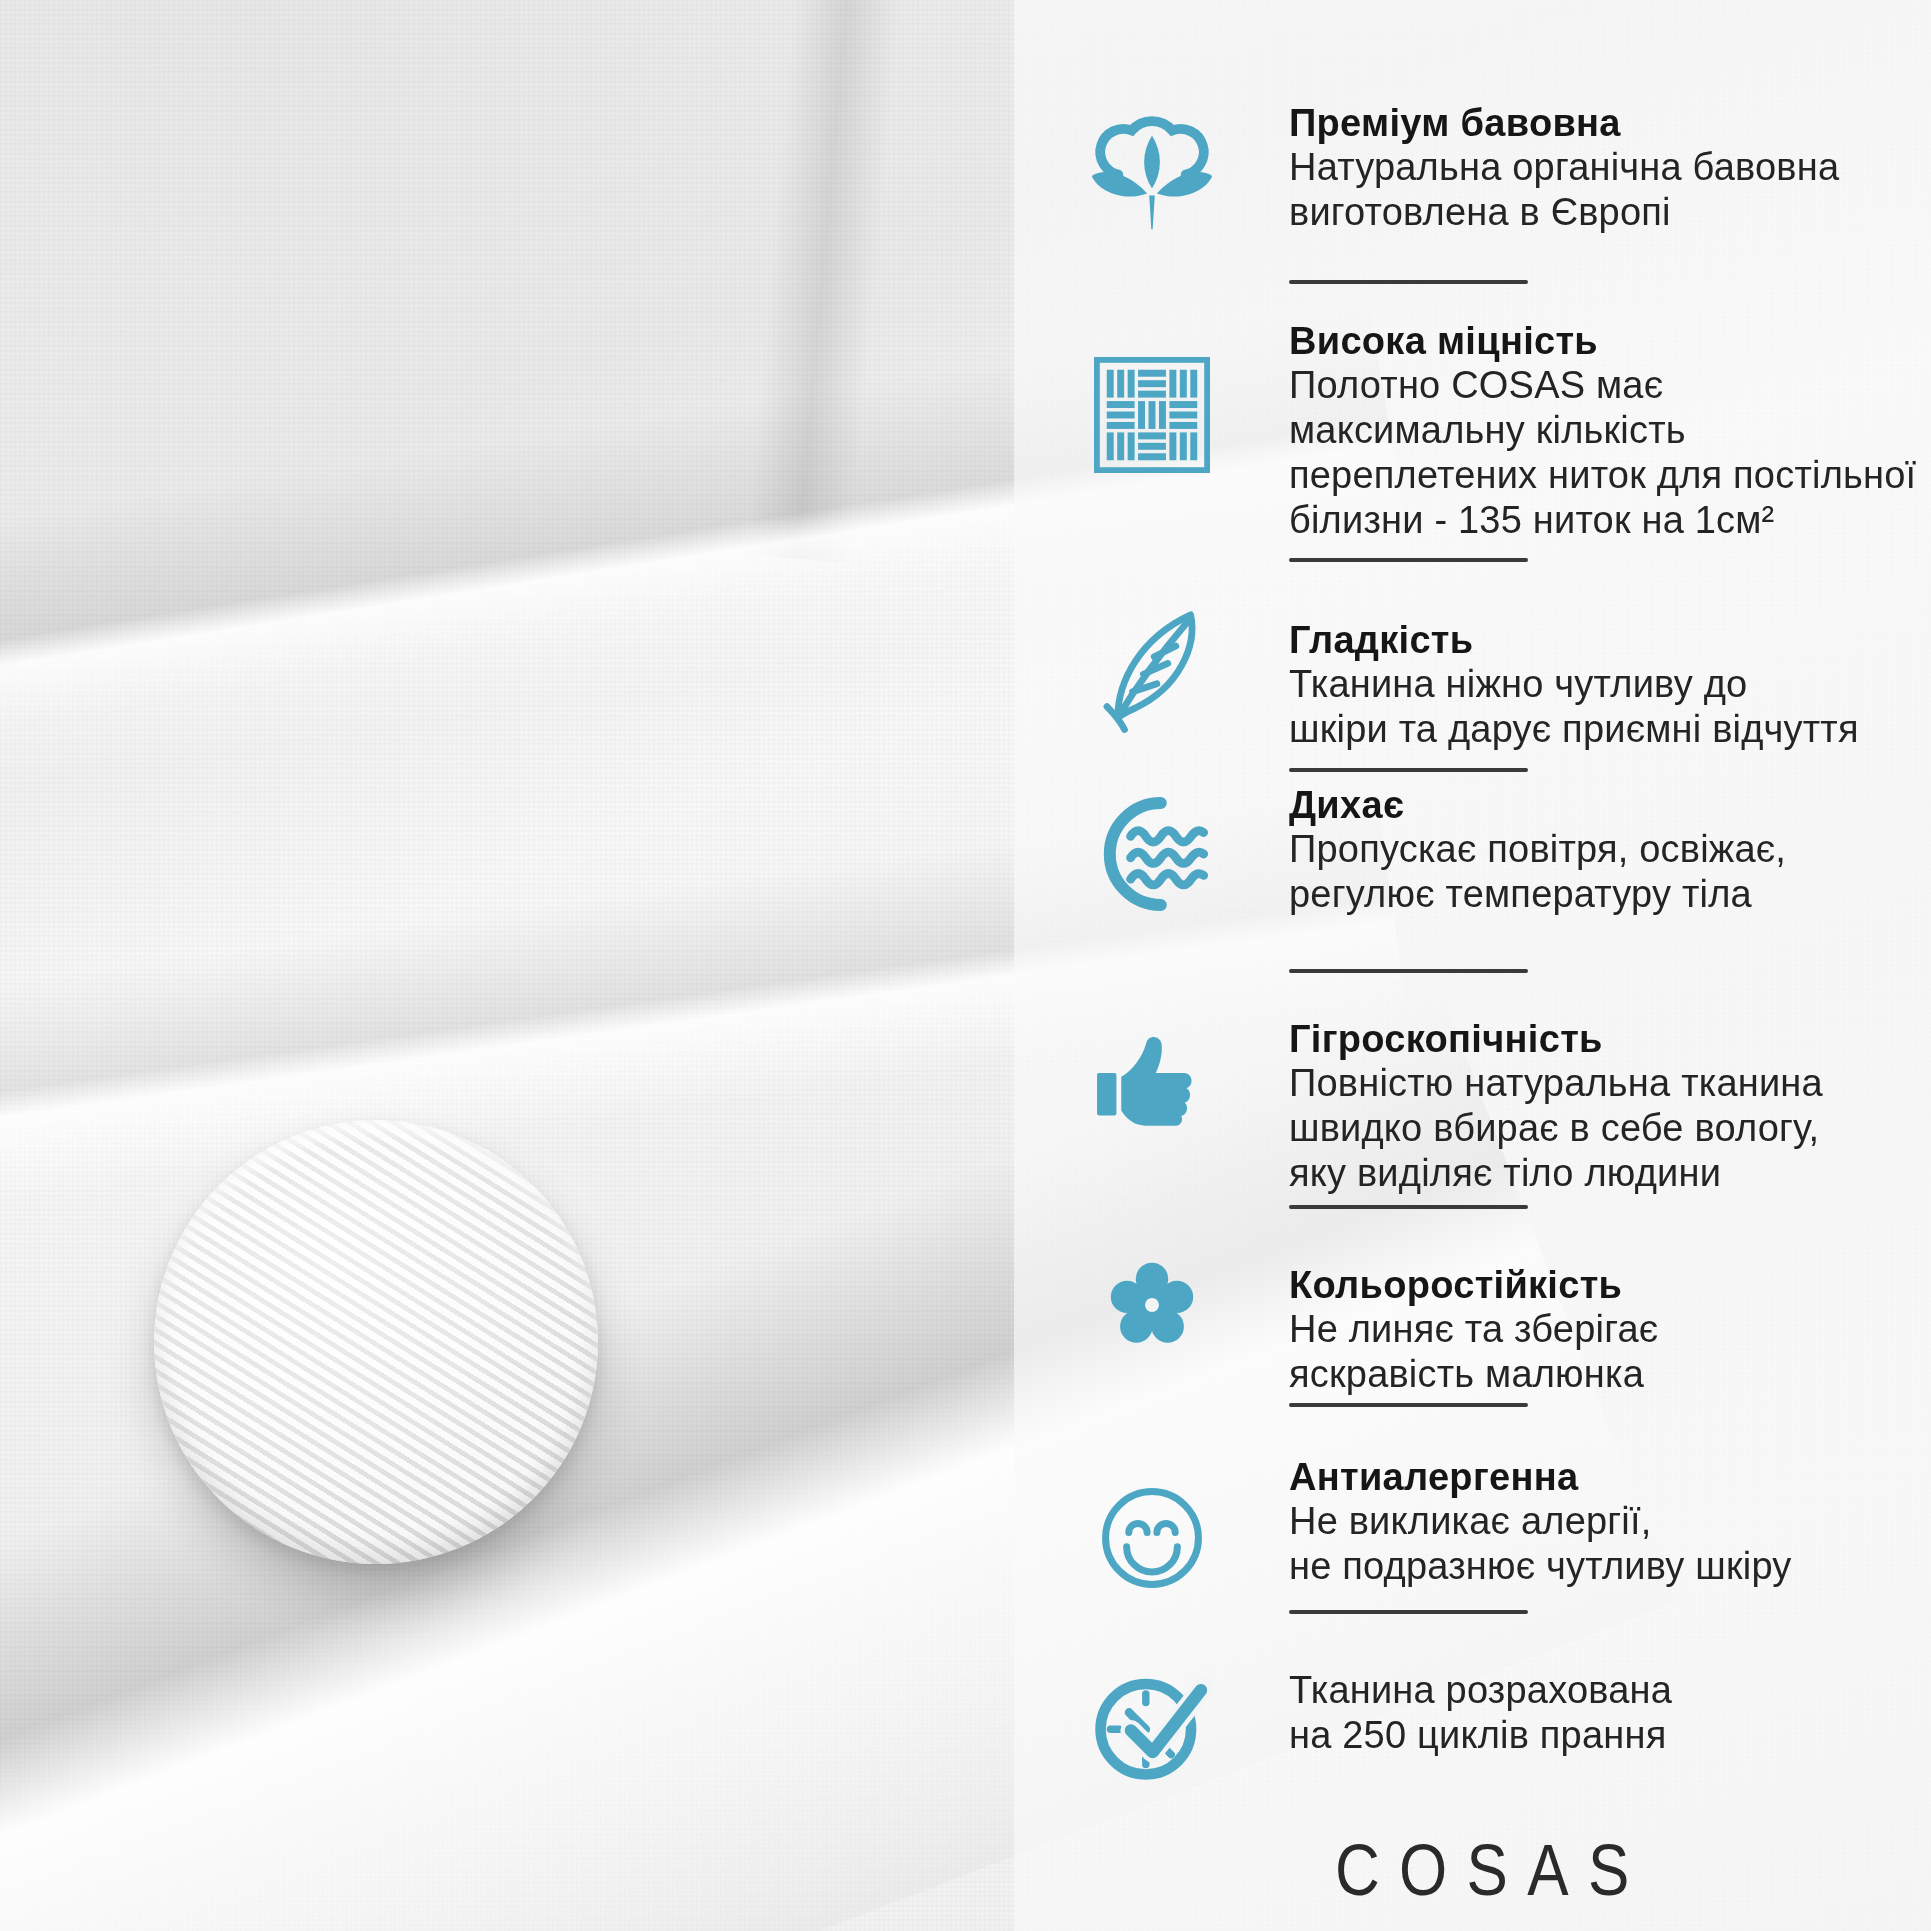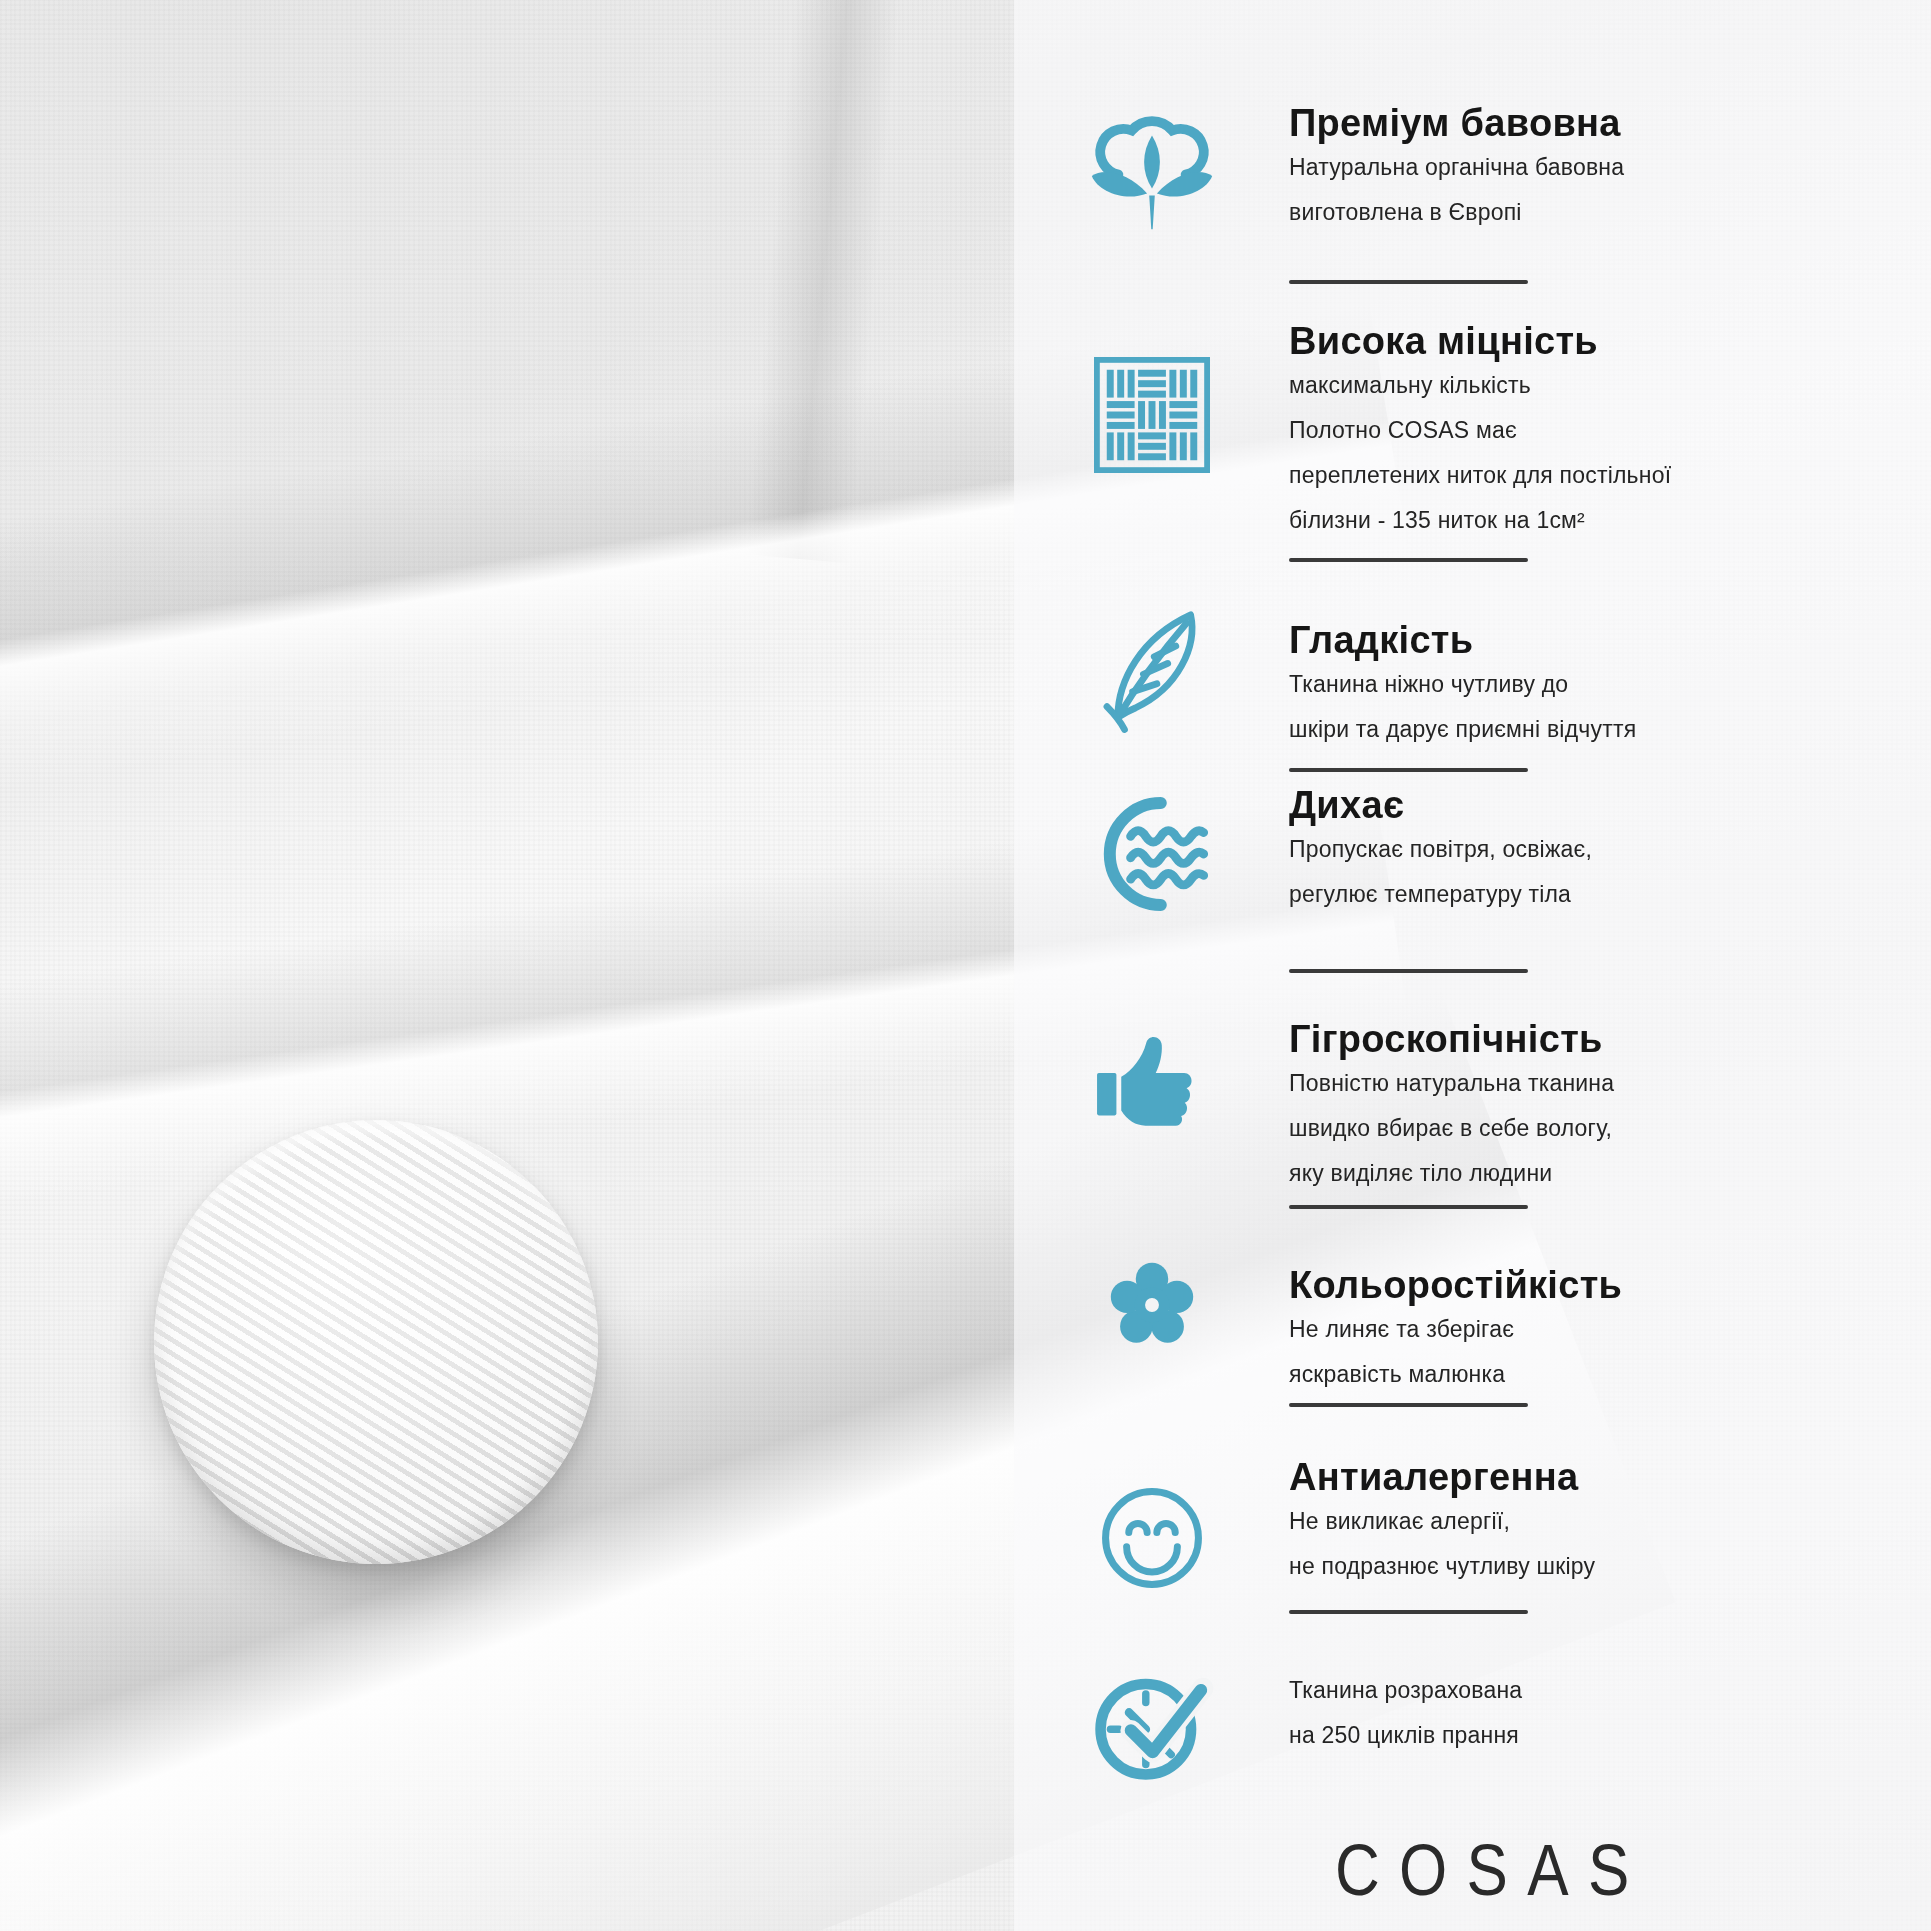--- a/index.html
+++ b/index.html
@@ -31,21 +31,21 @@
 
   
   .panel{position:absolute;left:1014px;top:0;width:917px;height:1931px;
          background:var(--panel-overlay,rgba(250,251,252,0.66));}
   .feature{position:absolute;left:1014px;width:903px;display:flex;align-items:flex-start;}
   .icon-cell{flex:none;width:275px;display:flex;justify-content:center;align-items:flex-start;}
   .icon{color:var(--accent,#4da7c4);display:block;}
   .text-cell{flex:1;padding-top:11.6px;}
   .title{margin:0;font-size:38px;line-height:44px;font-weight:700;
          color:var(--title-text,#161616);letter-spacing:0.3px;}
-  .line{font-size:23px;line-height:45px;color:var(--body-text,#242424);letter-spacing:0.2px;}
+  .line{font-size:38px;line-height:45px;color:var(--body-text,#242424);letter-spacing:0.2px;}
   .divider{position:absolute;left:1289px;width:239px;height:3.9px;border-radius:1.9px;
            background:var(--divider,#3a3a3a);}
   .f1 .icon{margin-top:-3.9px}.f2 .icon{margin-top:50px}.f3 .icon{margin-top:-5.8px}
   .f4 .icon{margin-top:20px}.f5 .icon{margin-top:16.4px}.f6 .icon{margin-top:-3.9px}
   .f7 .icon{margin-top:41px}.f8 .icon{margin-top:4.8px}
 
   .logo{position:absolute;left:1335px;top:1828px;font-size:62px;font-weight:400;
         letter-spacing:19.3px;color:var(--logo-color,#2a2a2a);
         transform:scaleY(1.18);transform-origin:left top;white-space:nowrap;}
 </style>
@@ -112,22 +112,22 @@
             <rect x="38" y="74" width="24" height="6"></rect>
             <rect x="38" y="83" width="24" height="6"></rect>
           <rect x="65" y="65" width="6" height="24"></rect>
             <rect x="74" y="65" width="6" height="24"></rect>
             <rect x="83" y="65" width="6" height="24"></rect>
         </g>
       </svg>
     </div>
     <div class="text-cell">
       <h3 class="title">Висока міцність</h3>
+      <div class="line">Полотно COSAS має</div>
       <div class="line">максимальну кількість</div>
-      <div class="line">Полотно COSAS має</div>
       <div class="line">переплетених ниток для постільної</div>
       <div class="line">білизни - 135 ниток на 1см²</div>
     </div>
   </section>
   <div class="divider" style="top:558px"></div>
 
   <section class="feature f3" style="top:606px">
     <div class="icon-cell">
       <svg class="icon" width="135" height="135" viewBox="0 0 100 100">
         <g fill="none" stroke="currentColor" stroke-width="5" stroke-linecap="round" stroke-linejoin="round">

